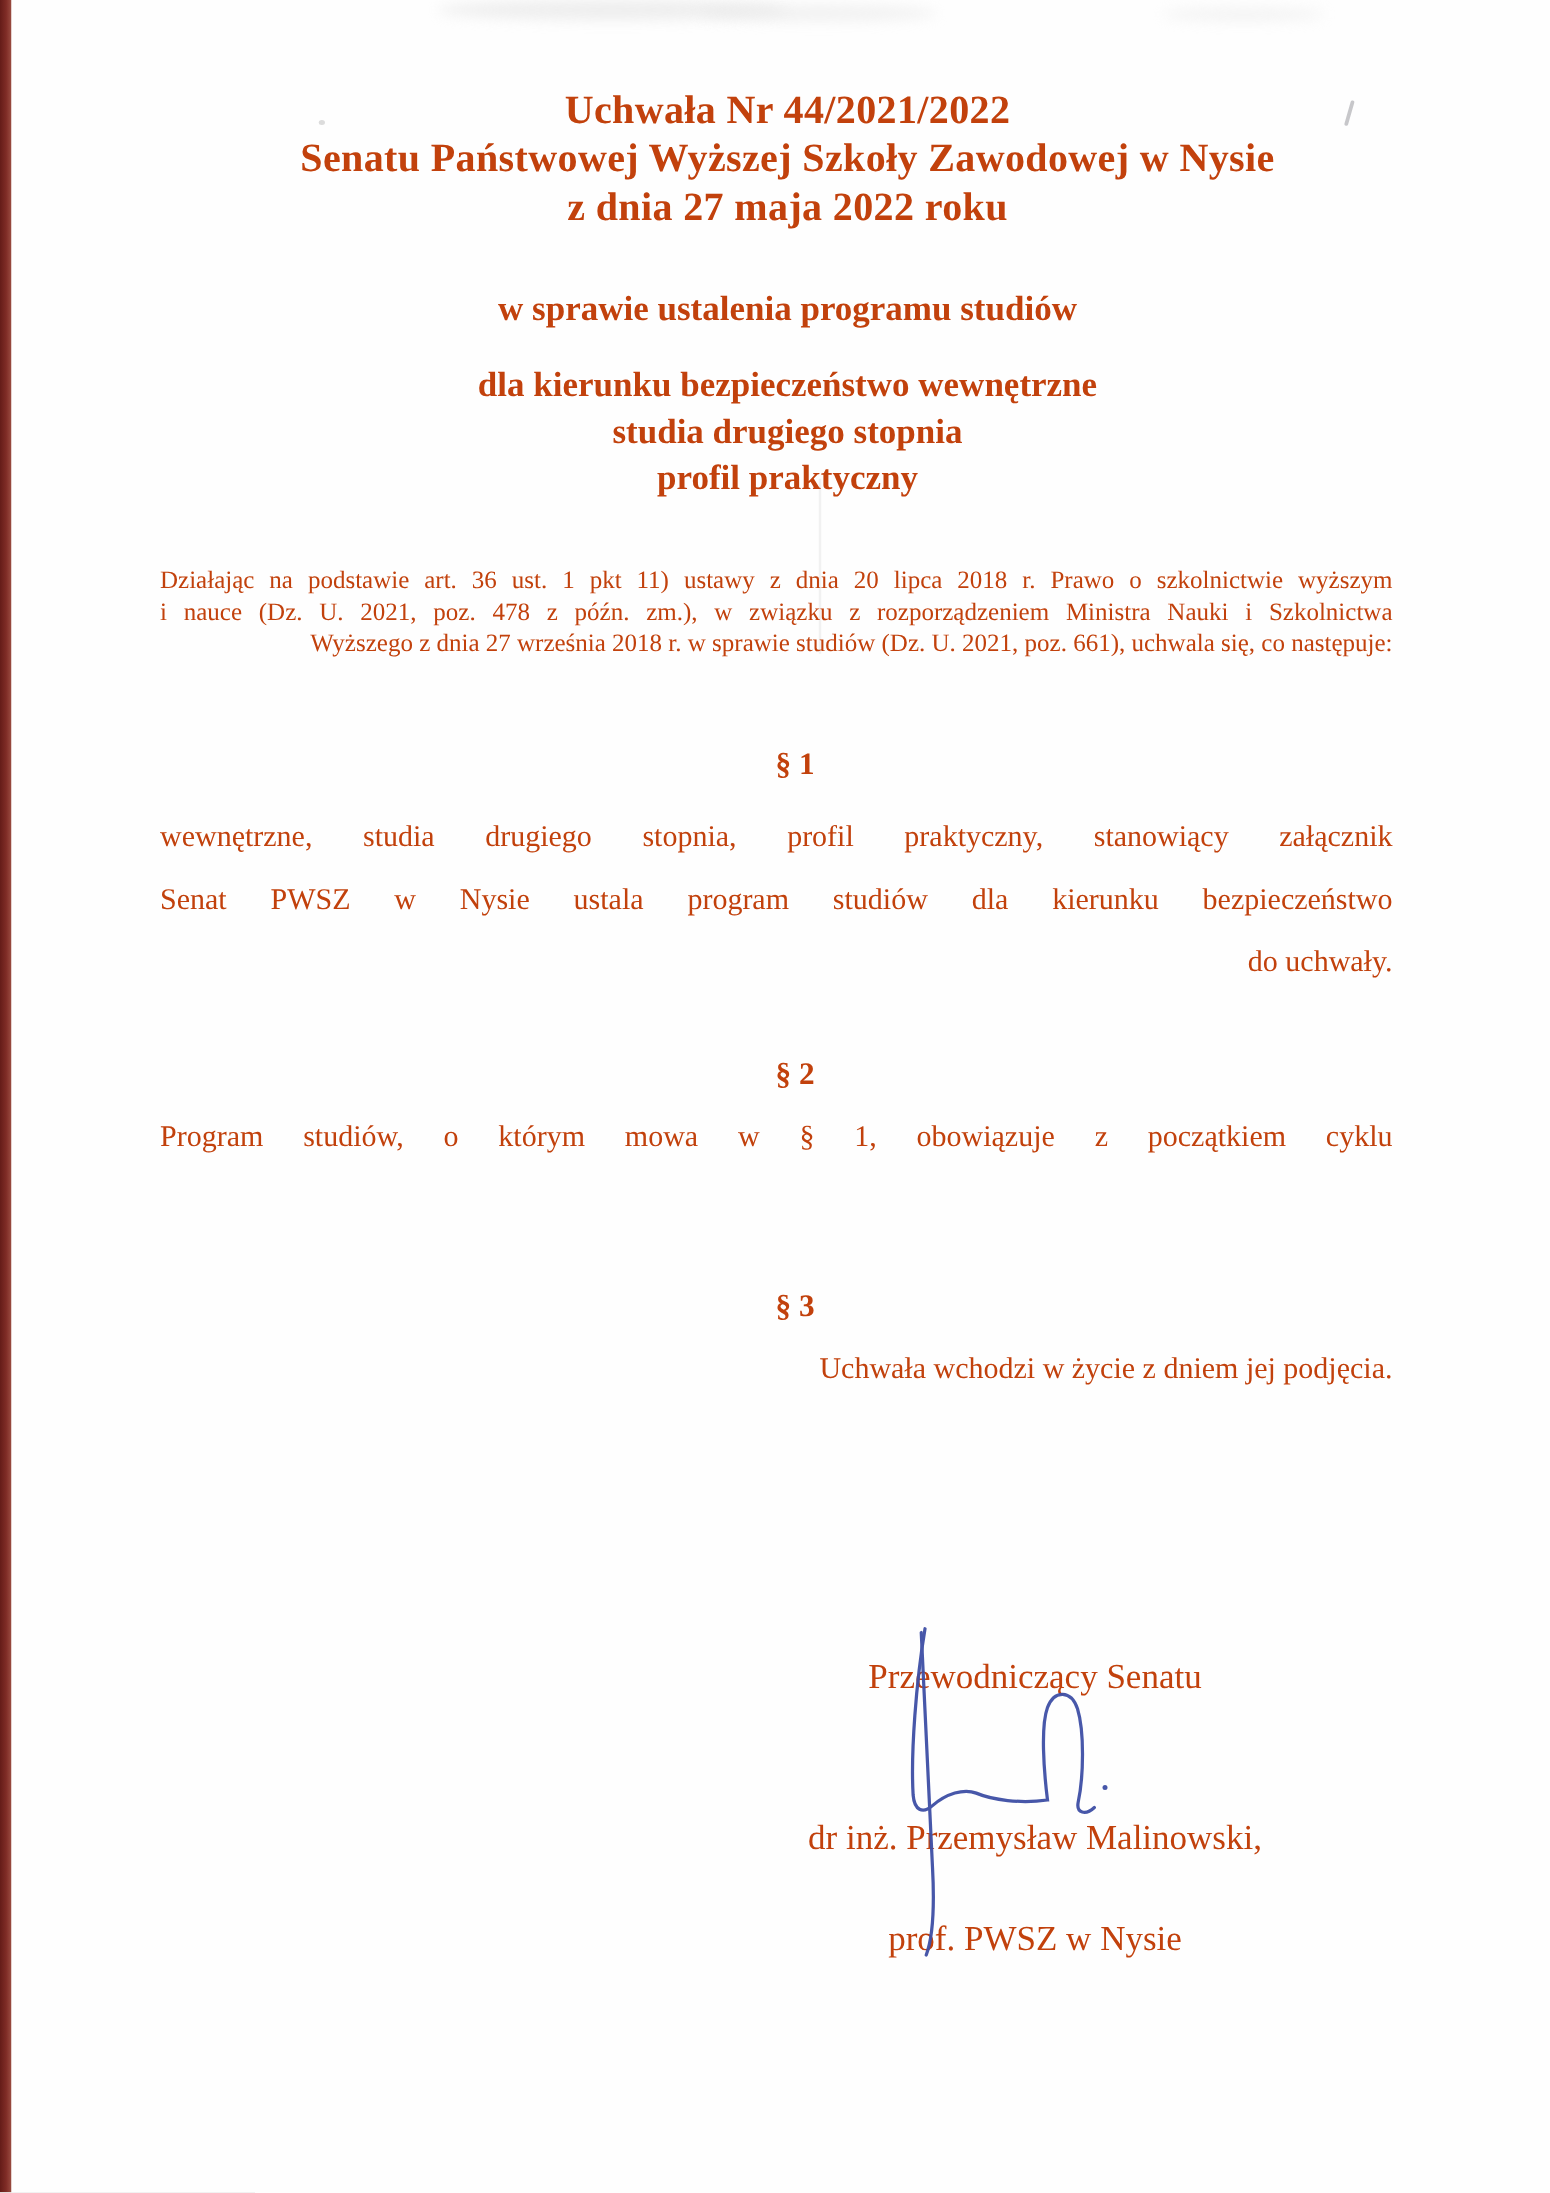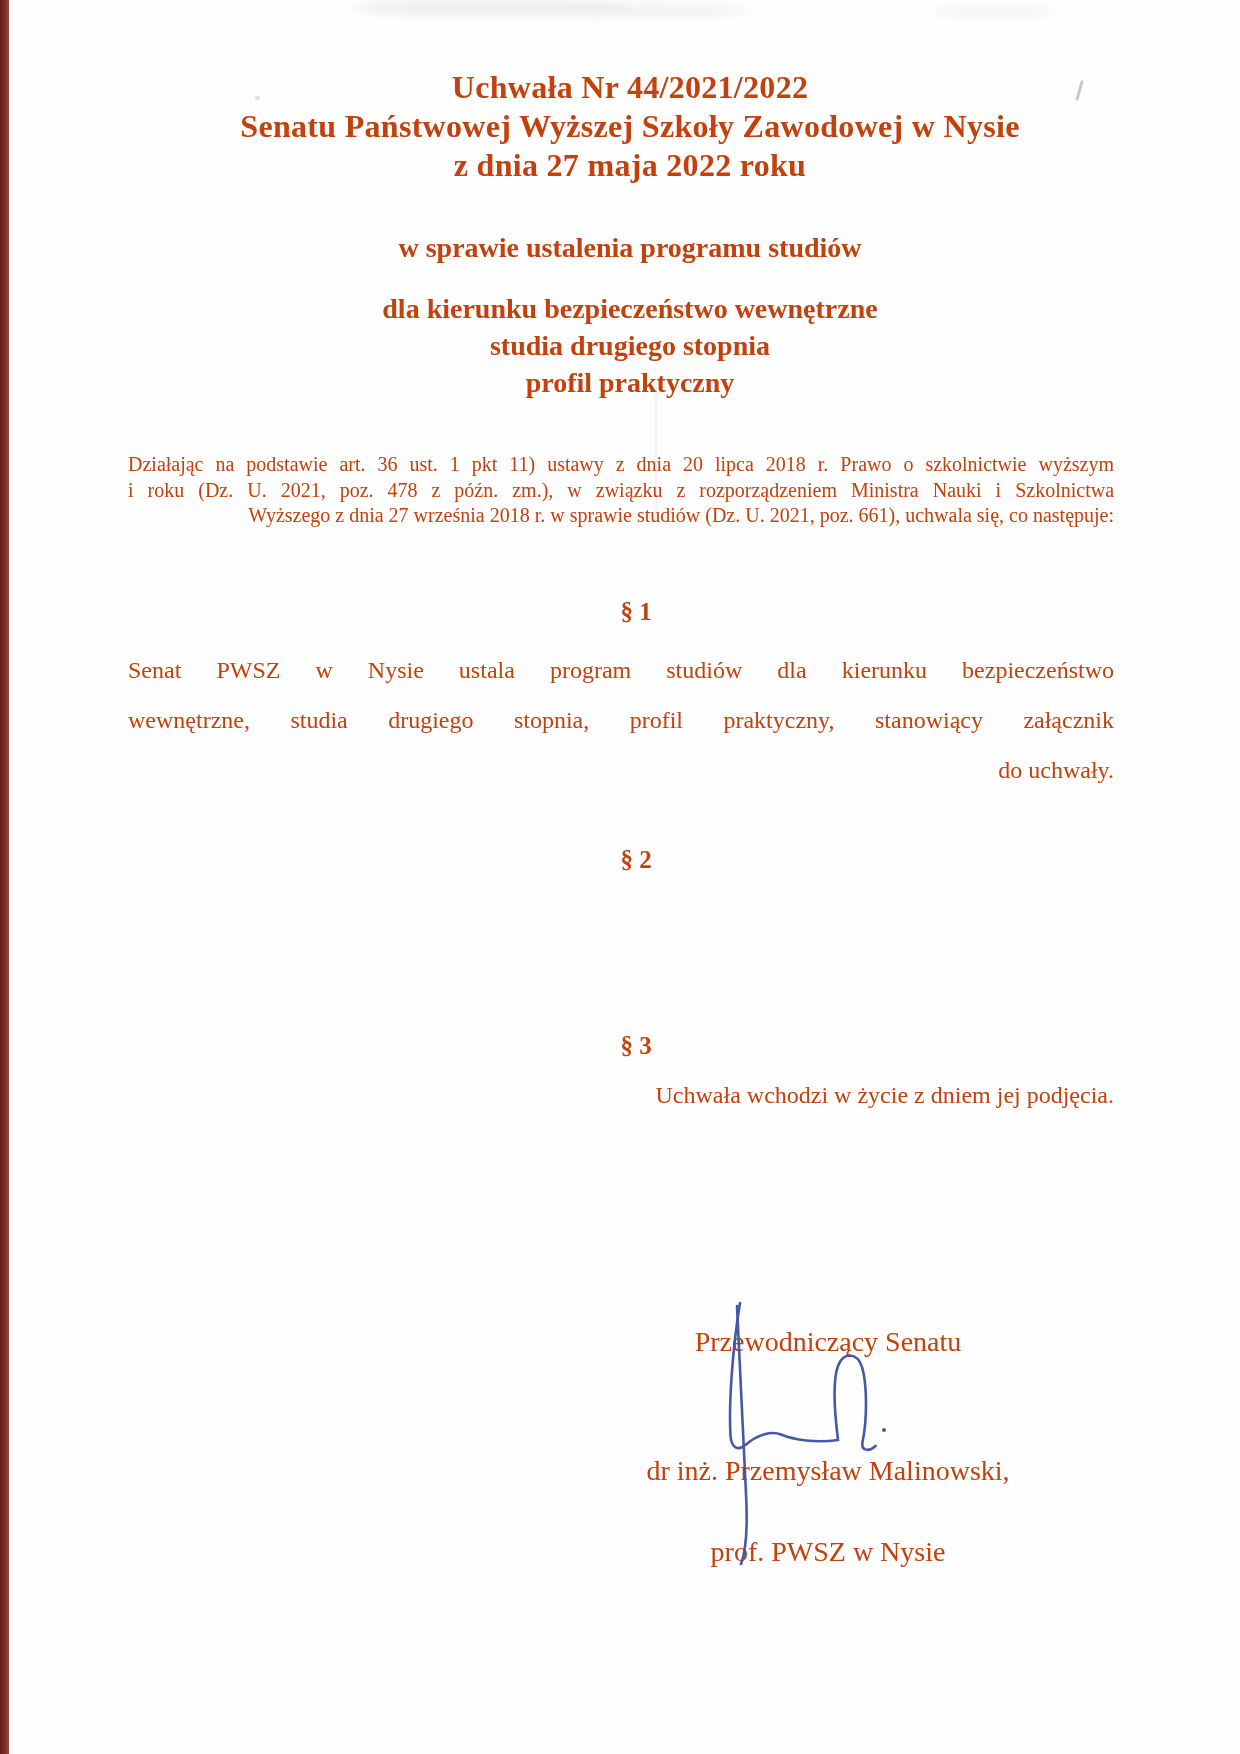--- a/index.html
+++ b/index.html
@@ -70,33 +70,34 @@
   <div class="subject1">w sprawie ustalenia programu studiów</div>
 
   <div class="subject2">
     <div><span>dla kierunku </span><span class="it">bezpieczeństwo wewnętrzne</span></div>
     <div>studia drugiego stopnia</div>
     <div>profil praktyczny</div>
   </div>
 
   <div class="legal">
     <div class="jline"><span>Działając na podstawie art. 36 ust. 1 pkt 11) ustawy z dnia 20 lipca 2018 r. </span><span class="it">Prawo o szkolnictwie wyższym</span></div>
-    <div class="jline"><span class="it">i roku </span><span>(Dz. U. 2021, poz. 478 z późn. zm.), w związku z rozporządzeniem Ministra Nauki i Szkolnictwa</span></div>
+    <div class="jline"><span class="it">i nauce </span><span>(Dz. U. 2021, poz. 478 z późn. zm.), w związku z rozporządzeniem Ministra Nauki i Szkolnictwa</span></div>
     <div class="lline">Wyższego z dnia 27 września 2018 r. w sprawie studiów (Dz. U. 2021, poz. 661), uchwala się, co następuje:</div>
   </div>
 
   <div class="sec-marker m1">§ 1</div>
   <div class="body-par p1">
+    <div class="jline"><span class="it">wewnętrzne, </span><span>studia drugiego stopnia, profil praktyczny, stanowiący załącznik</span></div>
     <div class="jline"><span>Senat PWSZ w Nysie ustala program studiów dla kierunku </span><span class="it">bezpieczeństwo</span></div>
-    <div class="jline"><span class="it">wewnętrzne, </span><span>studia drugiego stopnia, profil praktyczny, stanowiący załącznik</span></div>
     <div class="lline">do uchwały.</div>
   </div>
 
   <div class="sec-marker m2">§ 2</div>
   <div class="body-par p2">
+    <div class="jline">Program studiów, o którym mowa w § 1, obowiązuje z początkiem cyklu</div>
   </div>
 
   <div class="sec-marker m3">§ 3</div>
   <div class="body-par p3">
     <div class="lline">Uchwała wchodzi w życie z dniem jej podjęcia.</div>
   </div>
 
   <div class="sig-line sig-role">Przewodniczący Senatu</div>
   <div class="sig-line sig-name">dr inż. Przemysław Malinowski,</div>
   <div class="sig-line sig-aff">prof. PWSZ w Nysie</div>

